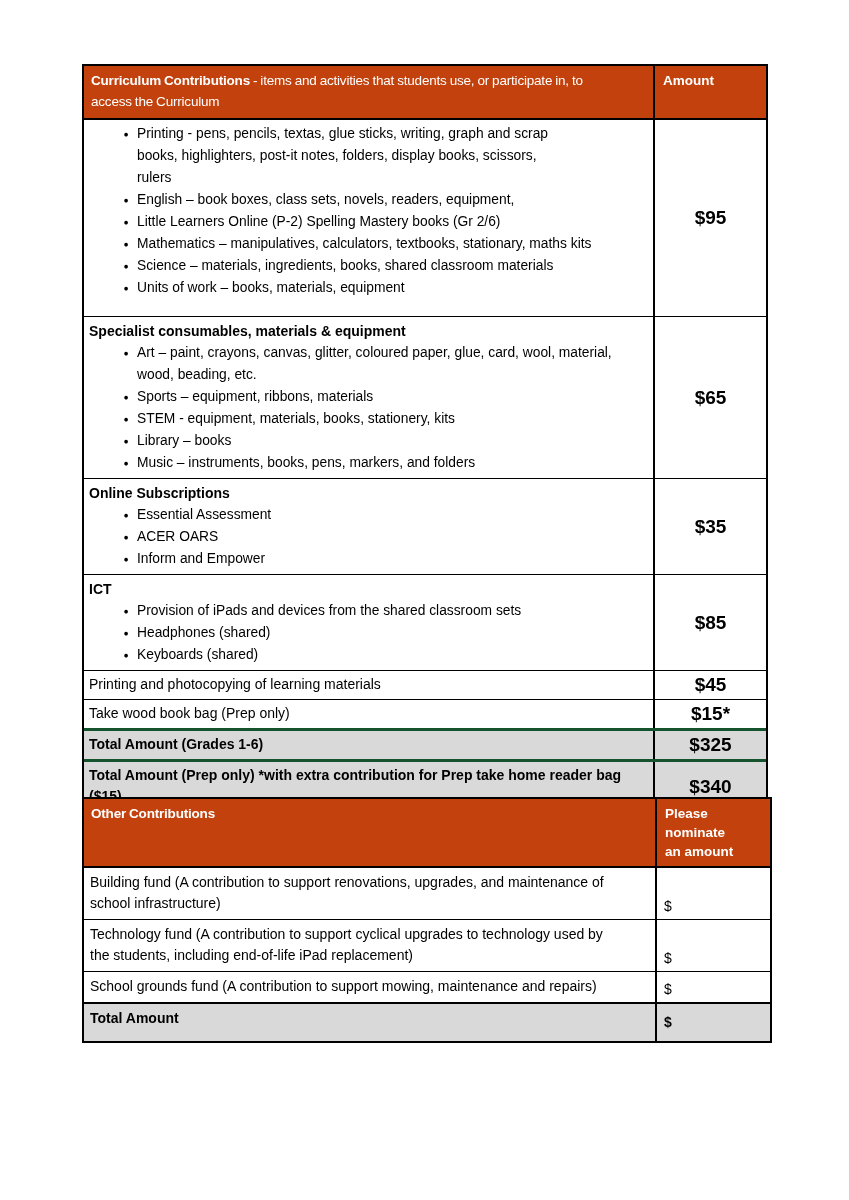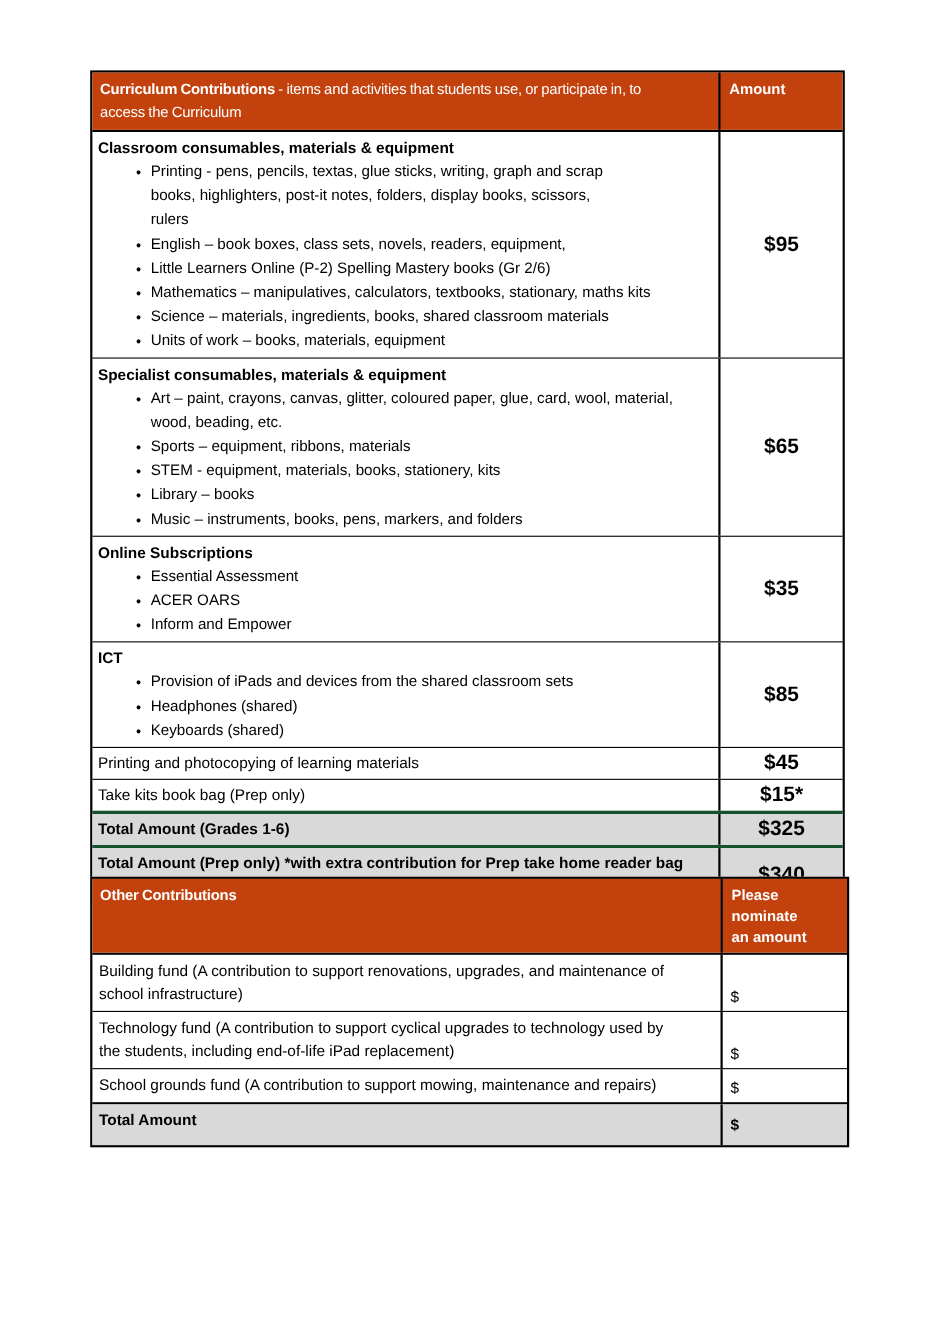--- a/index.html
+++ b/index.html
@@ -83,21 +83,20 @@
     <div class="row header first r-h1">
       <div class="cell label">
         <span class="b">Curriculum Contributions</span><span class="pre"> - items and activities that students use, or participate in, to
 access the Curriculum</span>
       </div>
       <div class="cell amount">Amount</div>
     </div>
 
     <div class="row hdr-sep r-s0">
       <div class="cell label">
-        <div class="heading">Classroom consumables, materials &amp; equipment</div>
         <div class="bullet">
             <span class="dot">●</span>
             <span class="bt">Printing - pens, pencils, textas, glue sticks, writing, graph and scrap
 books, highlighters, post-it notes, folders, display books, scissors,
 rulers</span>
           </div>
         <div class="bullet">
             <span class="dot">●</span>
             <span class="bt">English – book boxes, class sets, novels, readers, equipment,</span>
           </div>
@@ -186,21 +185,21 @@
       </div>
       <div class="cell amount val">$85</div>
     </div>
 
     <div class="row r-sim">
       <div class="cell label">Printing and photocopying of learning materials</div>
       <div class="cell amount val">$45</div>
     </div>
 
     <div class="row r-sim">
-      <div class="cell label">Take kits book bag (Prep only)</div>
+      <div class="cell label">Take wood book bag (Prep only)</div>
       <div class="cell amount val">$15*</div>
     </div>
 
     <div class="row grey thick r-tot1">
       <div class="cell label">Total Amount (Grades 1-6)</div>
       <div class="cell amount val">$325</div>
     </div>
 
     <div class="row grey thick r-tot2">
       <div class="cell label pre">Total Amount (Prep only) *with extra contribution for Prep take home reader bag

